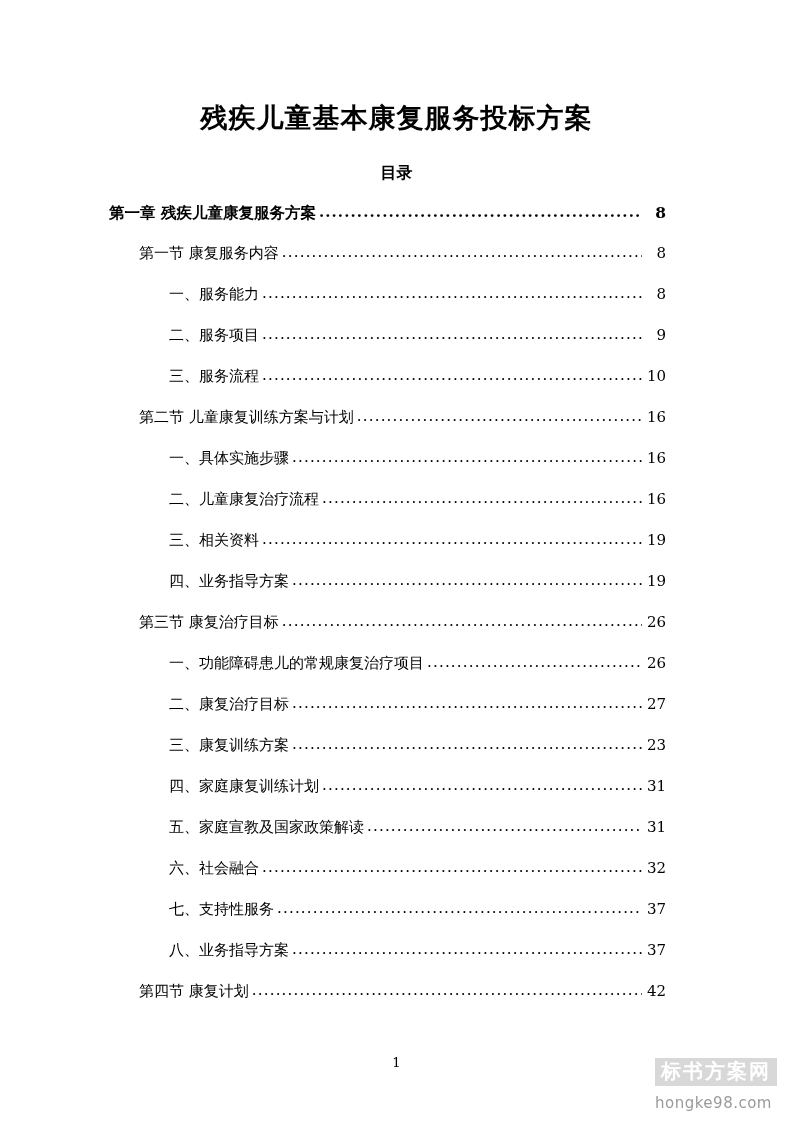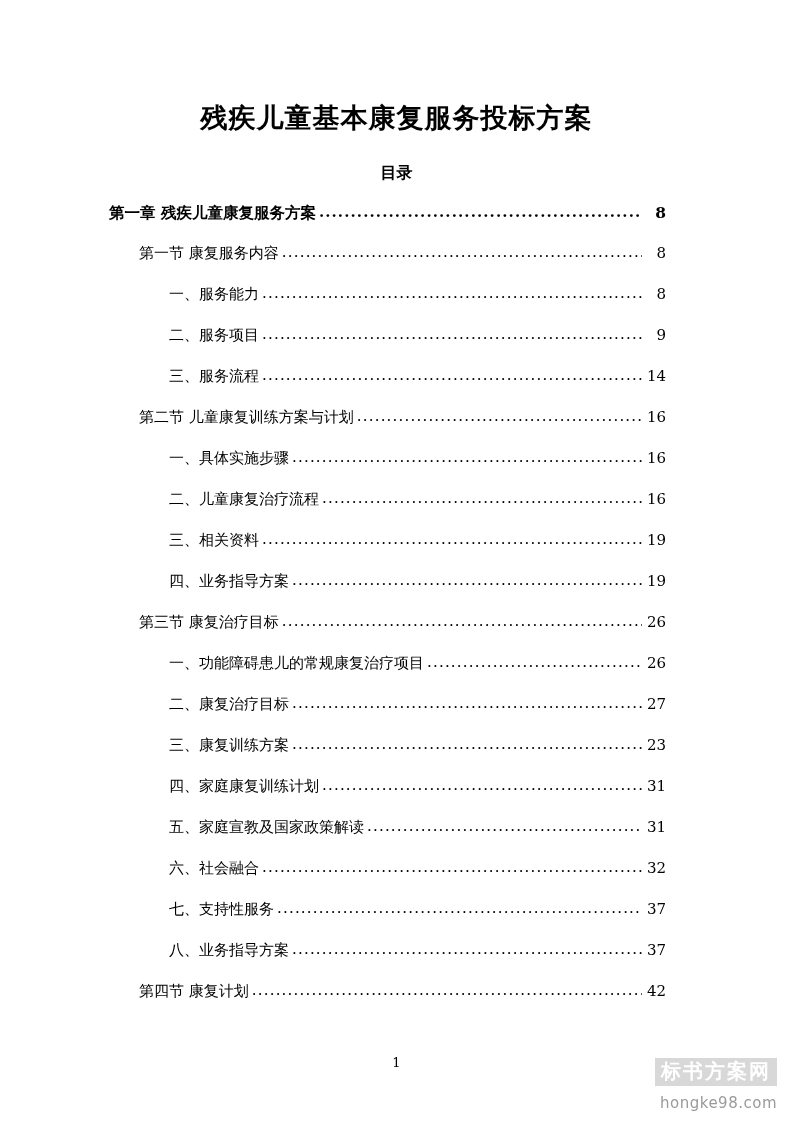--- a/index.html
+++ b/index.html
@@ -101,21 +101,21 @@
     top: 1055px;
     width: 793px;
     text-align: center;
     font-size: 13px;
     font-family: "DejaVu Serif", "Liberation Serif", serif;
   }
   .watermark {
     position: absolute;
     right: 16px;
     bottom: 10px;
-    text-align: right;
+    text-align: left;
     line-height: 1.15;
   }
   .watermark .wm-main {
     display: inline-block;
     background: #d8d8d8;
     color: #ffffff;
     font-family: "DejaVu Sans", "Liberation Sans", sans-serif;
     font-weight: bold;
     font-size: 20px;
     letter-spacing: 2px;
@@ -156,21 +156,21 @@
         <span class="page-num">8</span>
       </div>
       <div class="toc-entry lvl-sub">
         <span class="label">二、服务项目</span>
         <span class="dots">.......................................................................................................................</span>
         <span class="page-num">9</span>
       </div>
       <div class="toc-entry lvl-sub">
         <span class="label">三、服务流程</span>
         <span class="dots">.......................................................................................................................</span>
-        <span class="page-num">14</span>
+        <span class="page-num">10</span>
       </div>
       <div class="toc-entry lvl-section">
         <span class="label">第二节  儿童康复训练方案与计划</span>
         <span class="dots">.......................................................................................................................</span>
         <span class="page-num">16</span>
       </div>
       <div class="toc-entry lvl-sub">
         <span class="label">一、具体实施步骤</span>
         <span class="dots">.......................................................................................................................</span>
         <span class="page-num">16</span>

